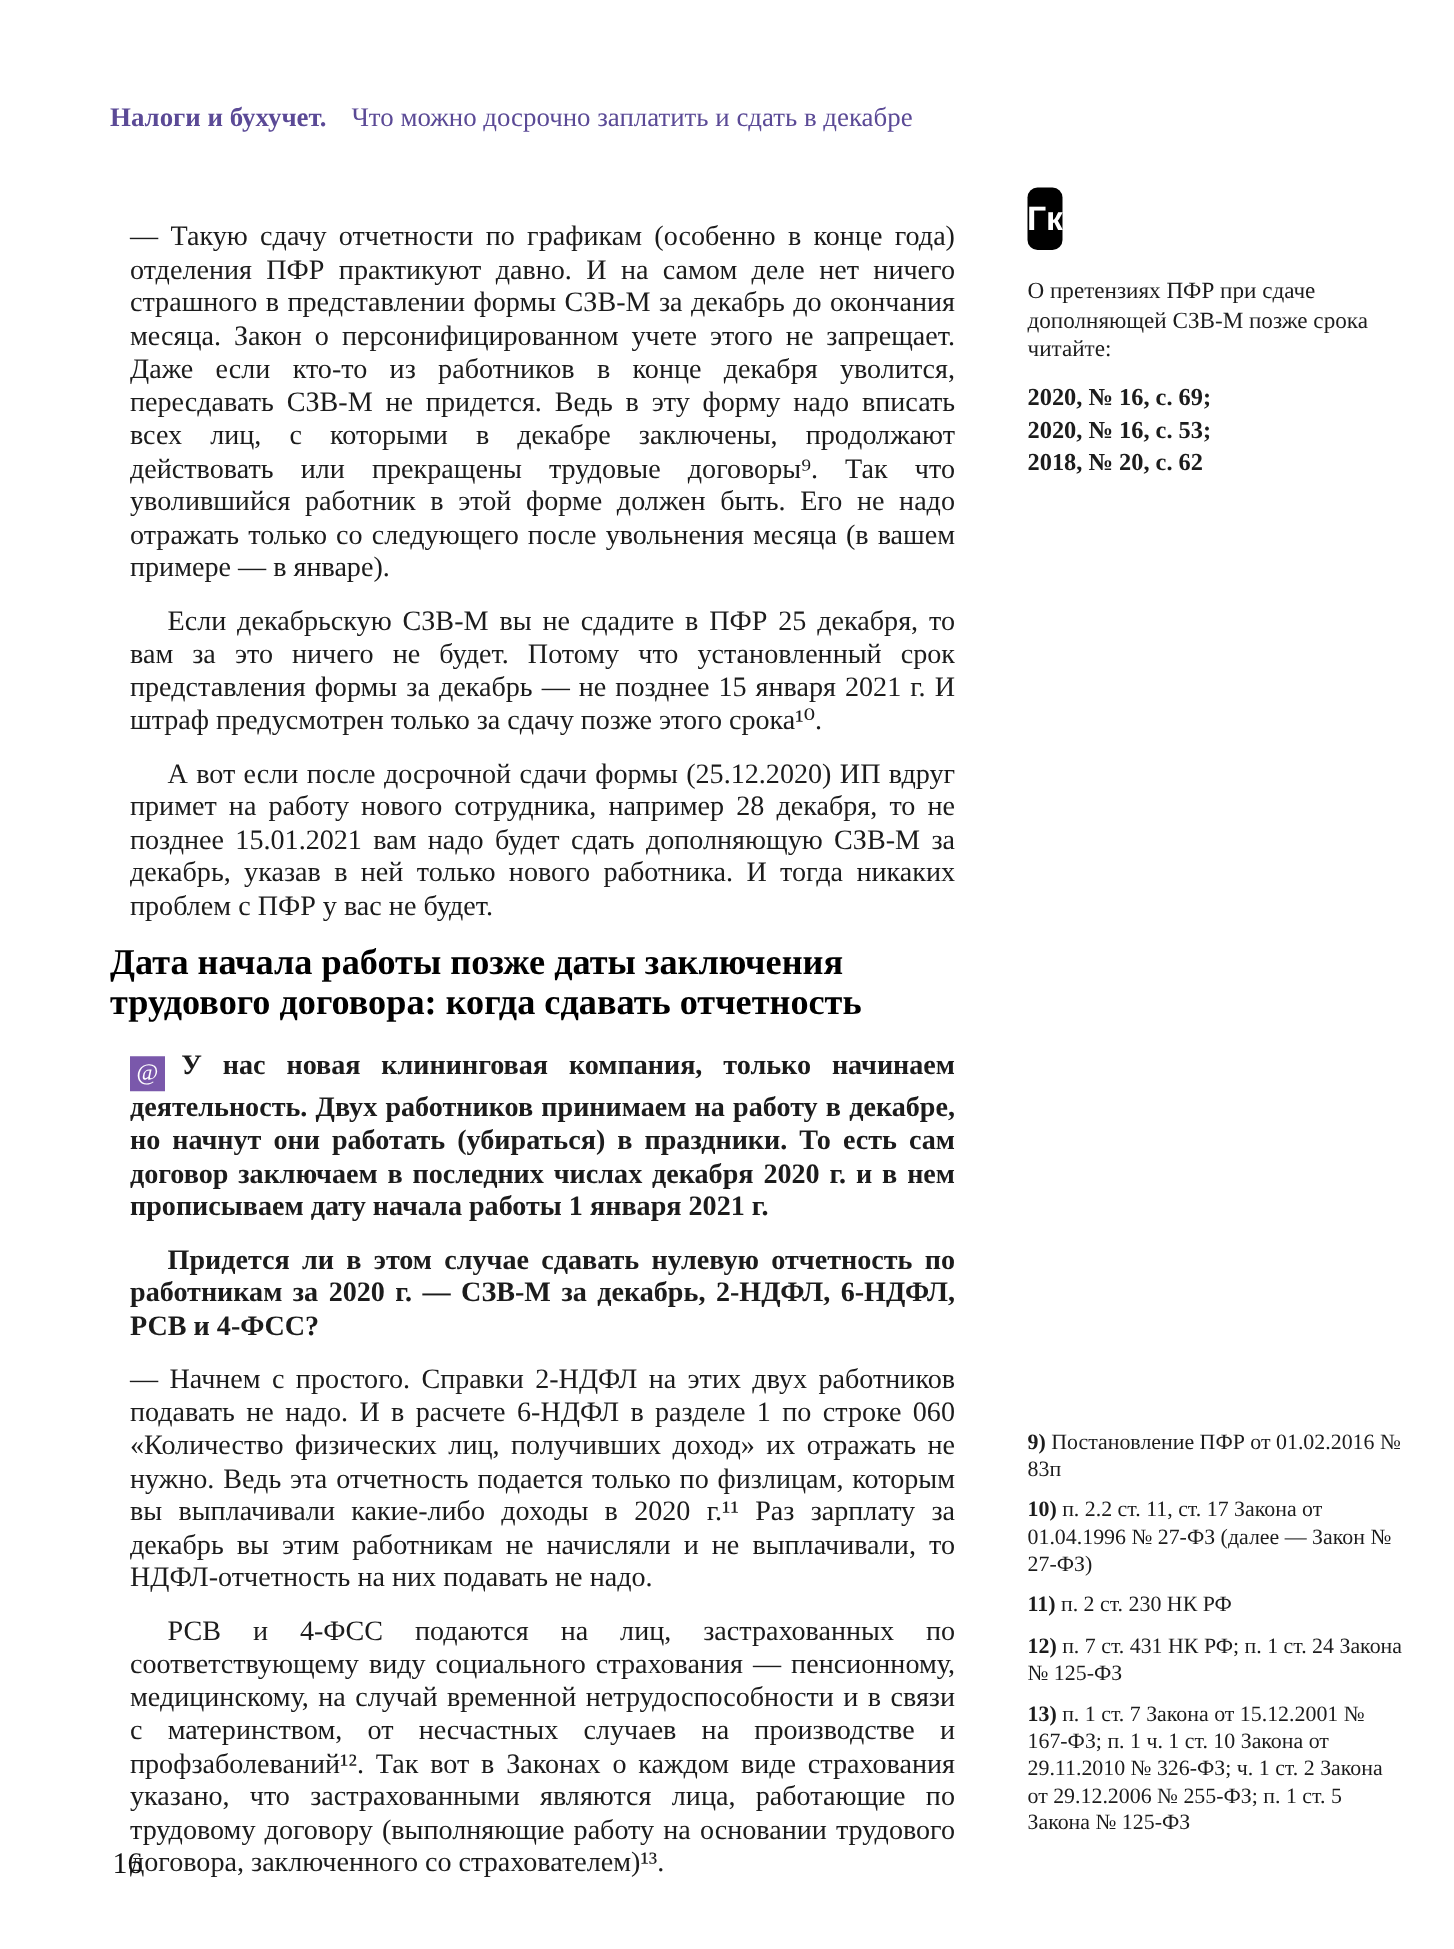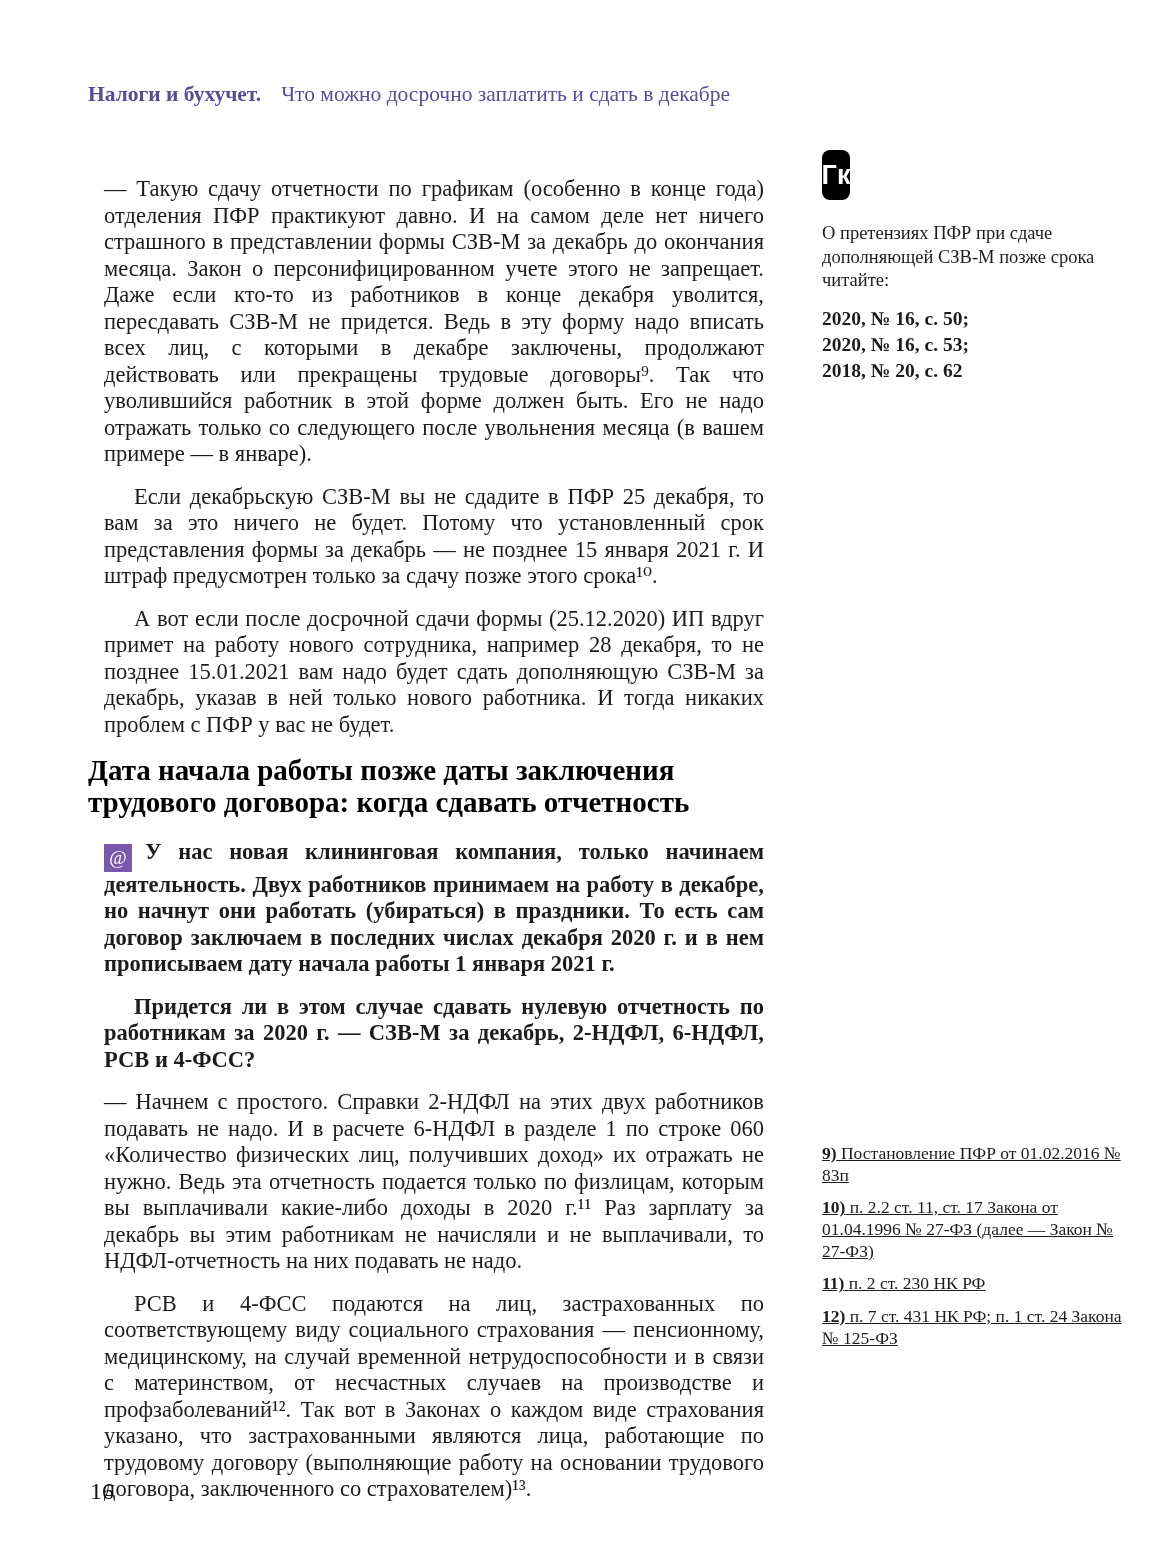--- a/index.html
+++ b/index.html
@@ -103,21 +103,20 @@
   .footnotes {
     position: absolute;
     left: 822px;
     top: 1143px;
     width: 300px;
   }
   .footnote {
     margin: 0 0 11px 0;
     font-size: 17.5px;
     line-height: 1.24;
-    text-decoration: underline;
   }
   .footnote .fn-num { font-weight: bold; }
 
   
   .page-number {
     position: absolute;
     left: 90px;
     top: 1478px;
     font-size: 24px;
     color: #111111;
@@ -147,32 +146,34 @@
     <p class="body">—  Начнем с простого. Справки 2-НДФЛ на этих двух работников подавать не надо. И в расчете 6-НДФЛ в разделе 1 по строке 060 «Количество физических лиц, получивших доход» их отражать не нужно. Ведь эта отчетность подается только по физлицам, которым вы выплачивали какие-либо доходы в 2020 г.¹¹ Раз зарплату за декабрь вы этим работникам не начисляли и не выплачивали, то НДФЛ-отчетность на них подавать не надо.</p>
     <p class="body indent">РСВ и 4-ФСС подаются на лиц, застрахованных по соответствующему виду социального страхования — пенсионному, медицинскому, на случай временной нетрудоспособности и в связи с материнством, от несчастных случаев на производстве и профзаболеваний¹². Так вот в Законах о каждом виде страхования указано, что застрахованными являются лица, работающие по трудовому договору (выполняющие работу на основании трудового договора, заключенного со страхователем)¹³.</p>
   </div>
 
   <aside class="sidebar-top">
     <div class="gk-logo">
       <span>Гк</span>
     </div>
     <p class="sidebar-note">О претензиях ПФР при сдаче дополняющей СЗВ-М позже срока читайте:</p>
     <p class="sidebar-refs">
-      <span>2020, № 16, с. 50;</span><br>
+      <span>2020, № 16, с. 69;</span><br>
       <span>2020, № 16, с. 53;</span><br>
       <span>2018, № 20, с. 62</span>
     </p>
   </aside>
 
   <aside class="footnotes">
     <p class="footnote"><span class="fn-num">9)</span>
       <span>Постановление ПФР от 01.02.2016 № 83п</span></p>
     <p class="footnote"><span class="fn-num">10)</span>
       <span>п. 2.2 ст. 11, ст. 17 Закона от 01.04.1996 № 27-ФЗ (далее — Закон № 27-ФЗ)</span></p>
     <p class="footnote"><span class="fn-num">11)</span>
       <span>п. 2 ст. 230 НК РФ</span></p>
     <p class="footnote"><span class="fn-num">12)</span>
       <span>п. 7 ст. 431 НК РФ; п. 1 ст. 24 Закона № 125-ФЗ</span></p>
+    <p class="footnote"><span class="fn-num">13)</span>
+      <span>п. 1 ст. 7 Закона от 15.12.2001 № 167-ФЗ; п. 1 ч. 1 ст. 10 Закона от 29.11.2010 № 326-ФЗ; ч. 1 ст. 2 Закона от 29.12.2006 № 255-ФЗ; п. 1 ст. 5 Закона № 125-ФЗ</span></p>
   </aside>
 
   <div class="page-number">16</div>
 
 </div>
 
 </body></html>

